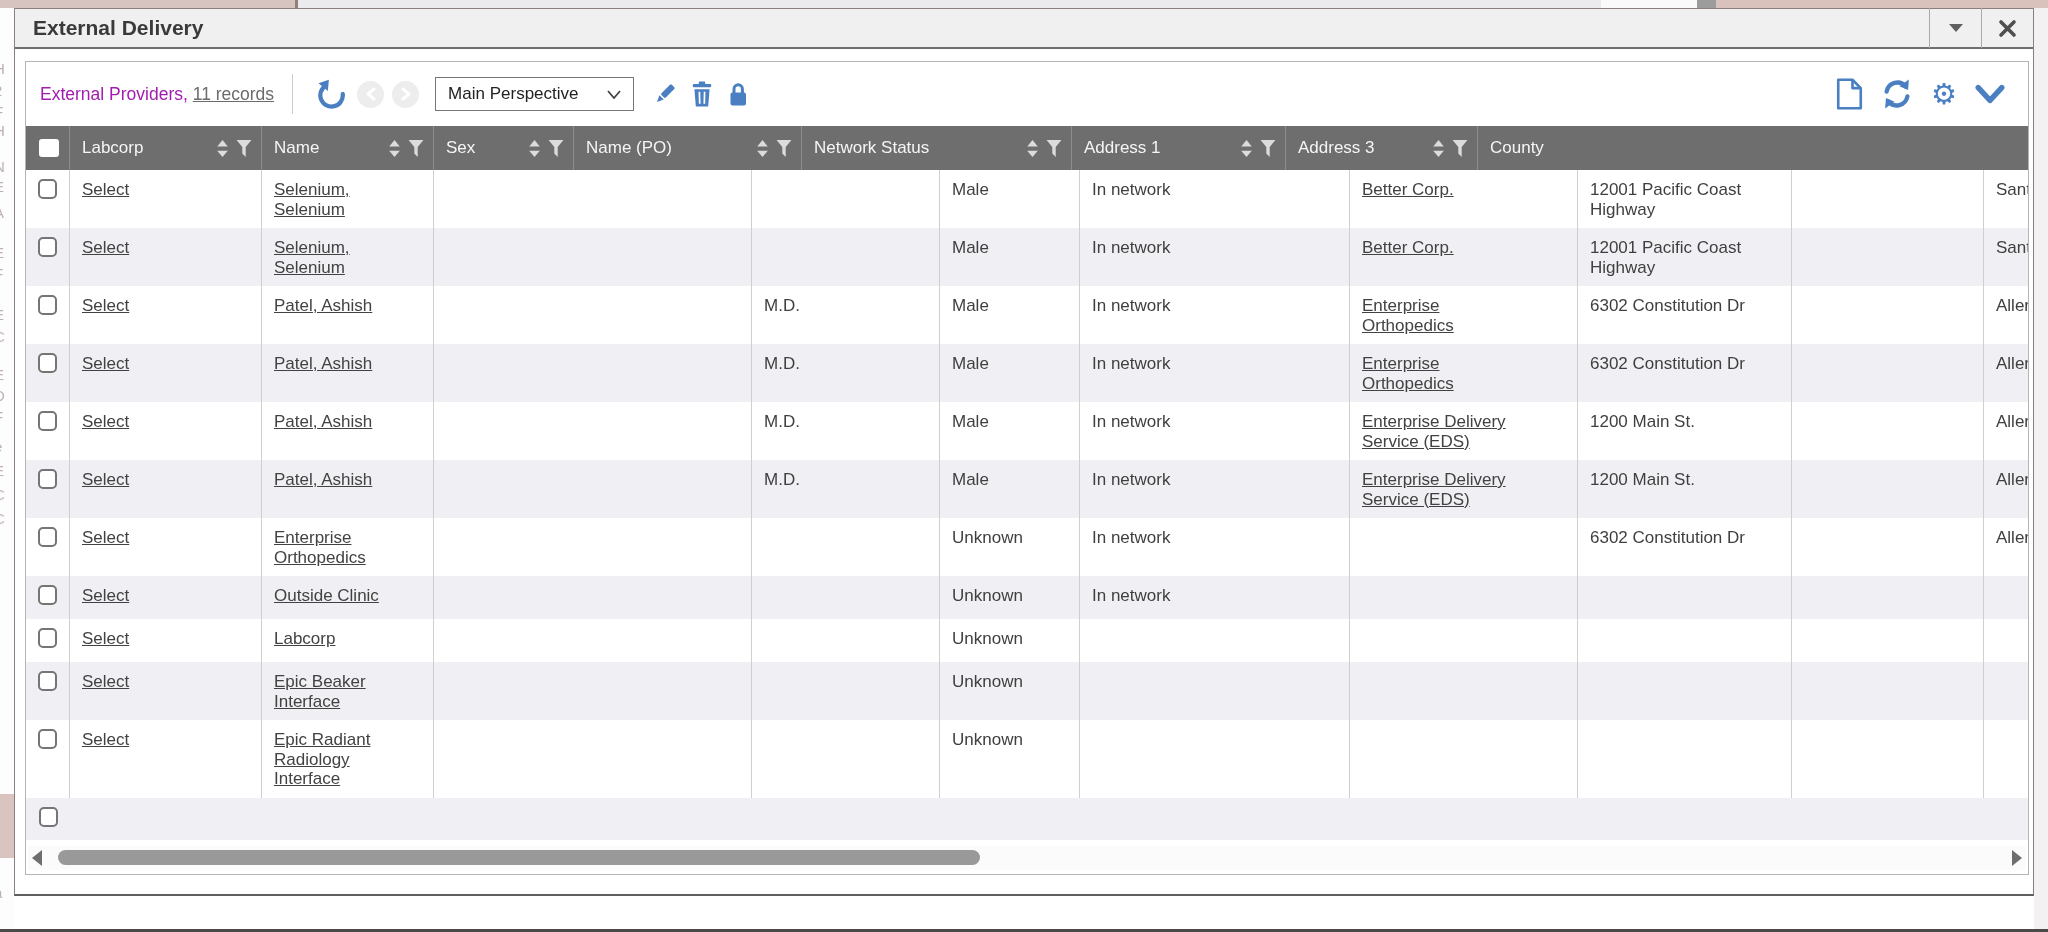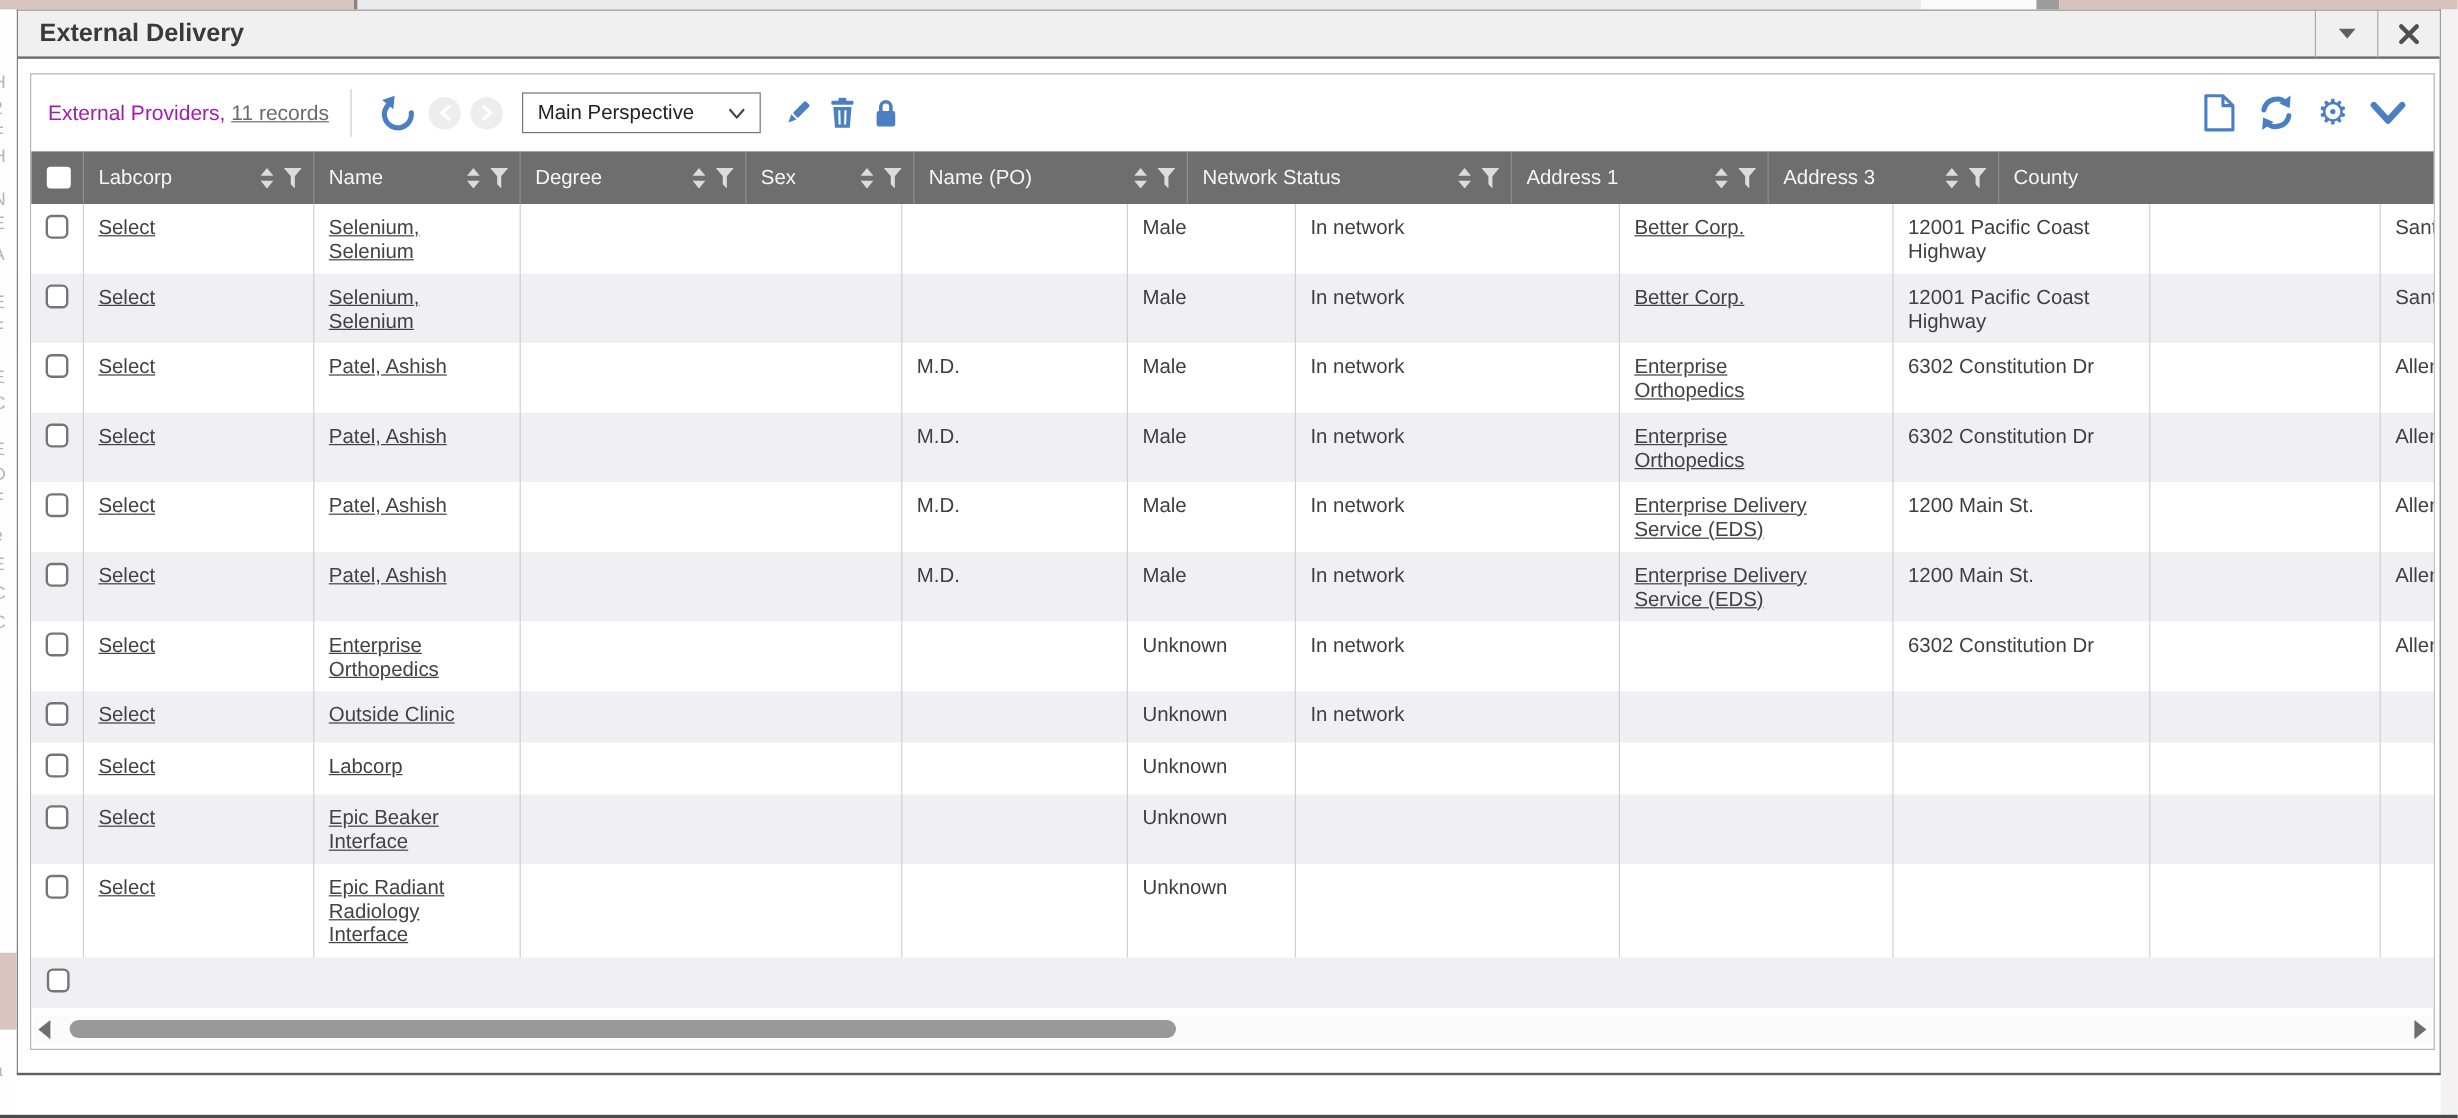--- a/index.html
+++ b/index.html
@@ -249,36 +249,20 @@
                     <path d="M6 16 L1 10 H11 Z"></path>
                   </svg>
                 </span>
                 <span class="ic">
                   <svg width="16" height="17" viewBox="0 0 14 16" fill="#dcdcdc">
                     <path d="M0 0 H14 L8.6 6.5 V16 L5.4 12.8 V6.5 Z"></path>
                   </svg>
                 </span>
               </span>
             </div>
-            <div class="hcell" style="width: 188px; flex: 0 0 188px;">
-              <span class="hlabel">Degree</span>
-              <span class="hicons">
-                <span class="ic">
-                  <svg width="13" height="17" viewBox="0 0 12 16" fill="#dcdcdc">
-                    <path d="M6 0 L11 6 H1 Z"></path>
-                    <path d="M6 16 L1 10 H11 Z"></path>
-                  </svg>
-                </span>
-                <span class="ic">
-                  <svg width="16" height="17" viewBox="0 0 14 16" fill="#dcdcdc">
-                    <path d="M0 0 H14 L8.6 6.5 V16 L5.4 12.8 V6.5 Z"></path>
-                  </svg>
-                </span>
-              </span>
-            </div>
             <div class="hcell" style="width: 140px; flex: 0 0 140px;">
               <span class="hlabel">Sex</span>
               <span class="hicons">
                 <span class="ic">
                   <svg width="13" height="17" viewBox="0 0 12 16" fill="#dcdcdc">
                     <path d="M6 0 L11 6 H1 Z"></path>
                     <path d="M6 16 L1 10 H11 Z"></path>
                   </svg>
                 </span>
                 <span class="ic">

